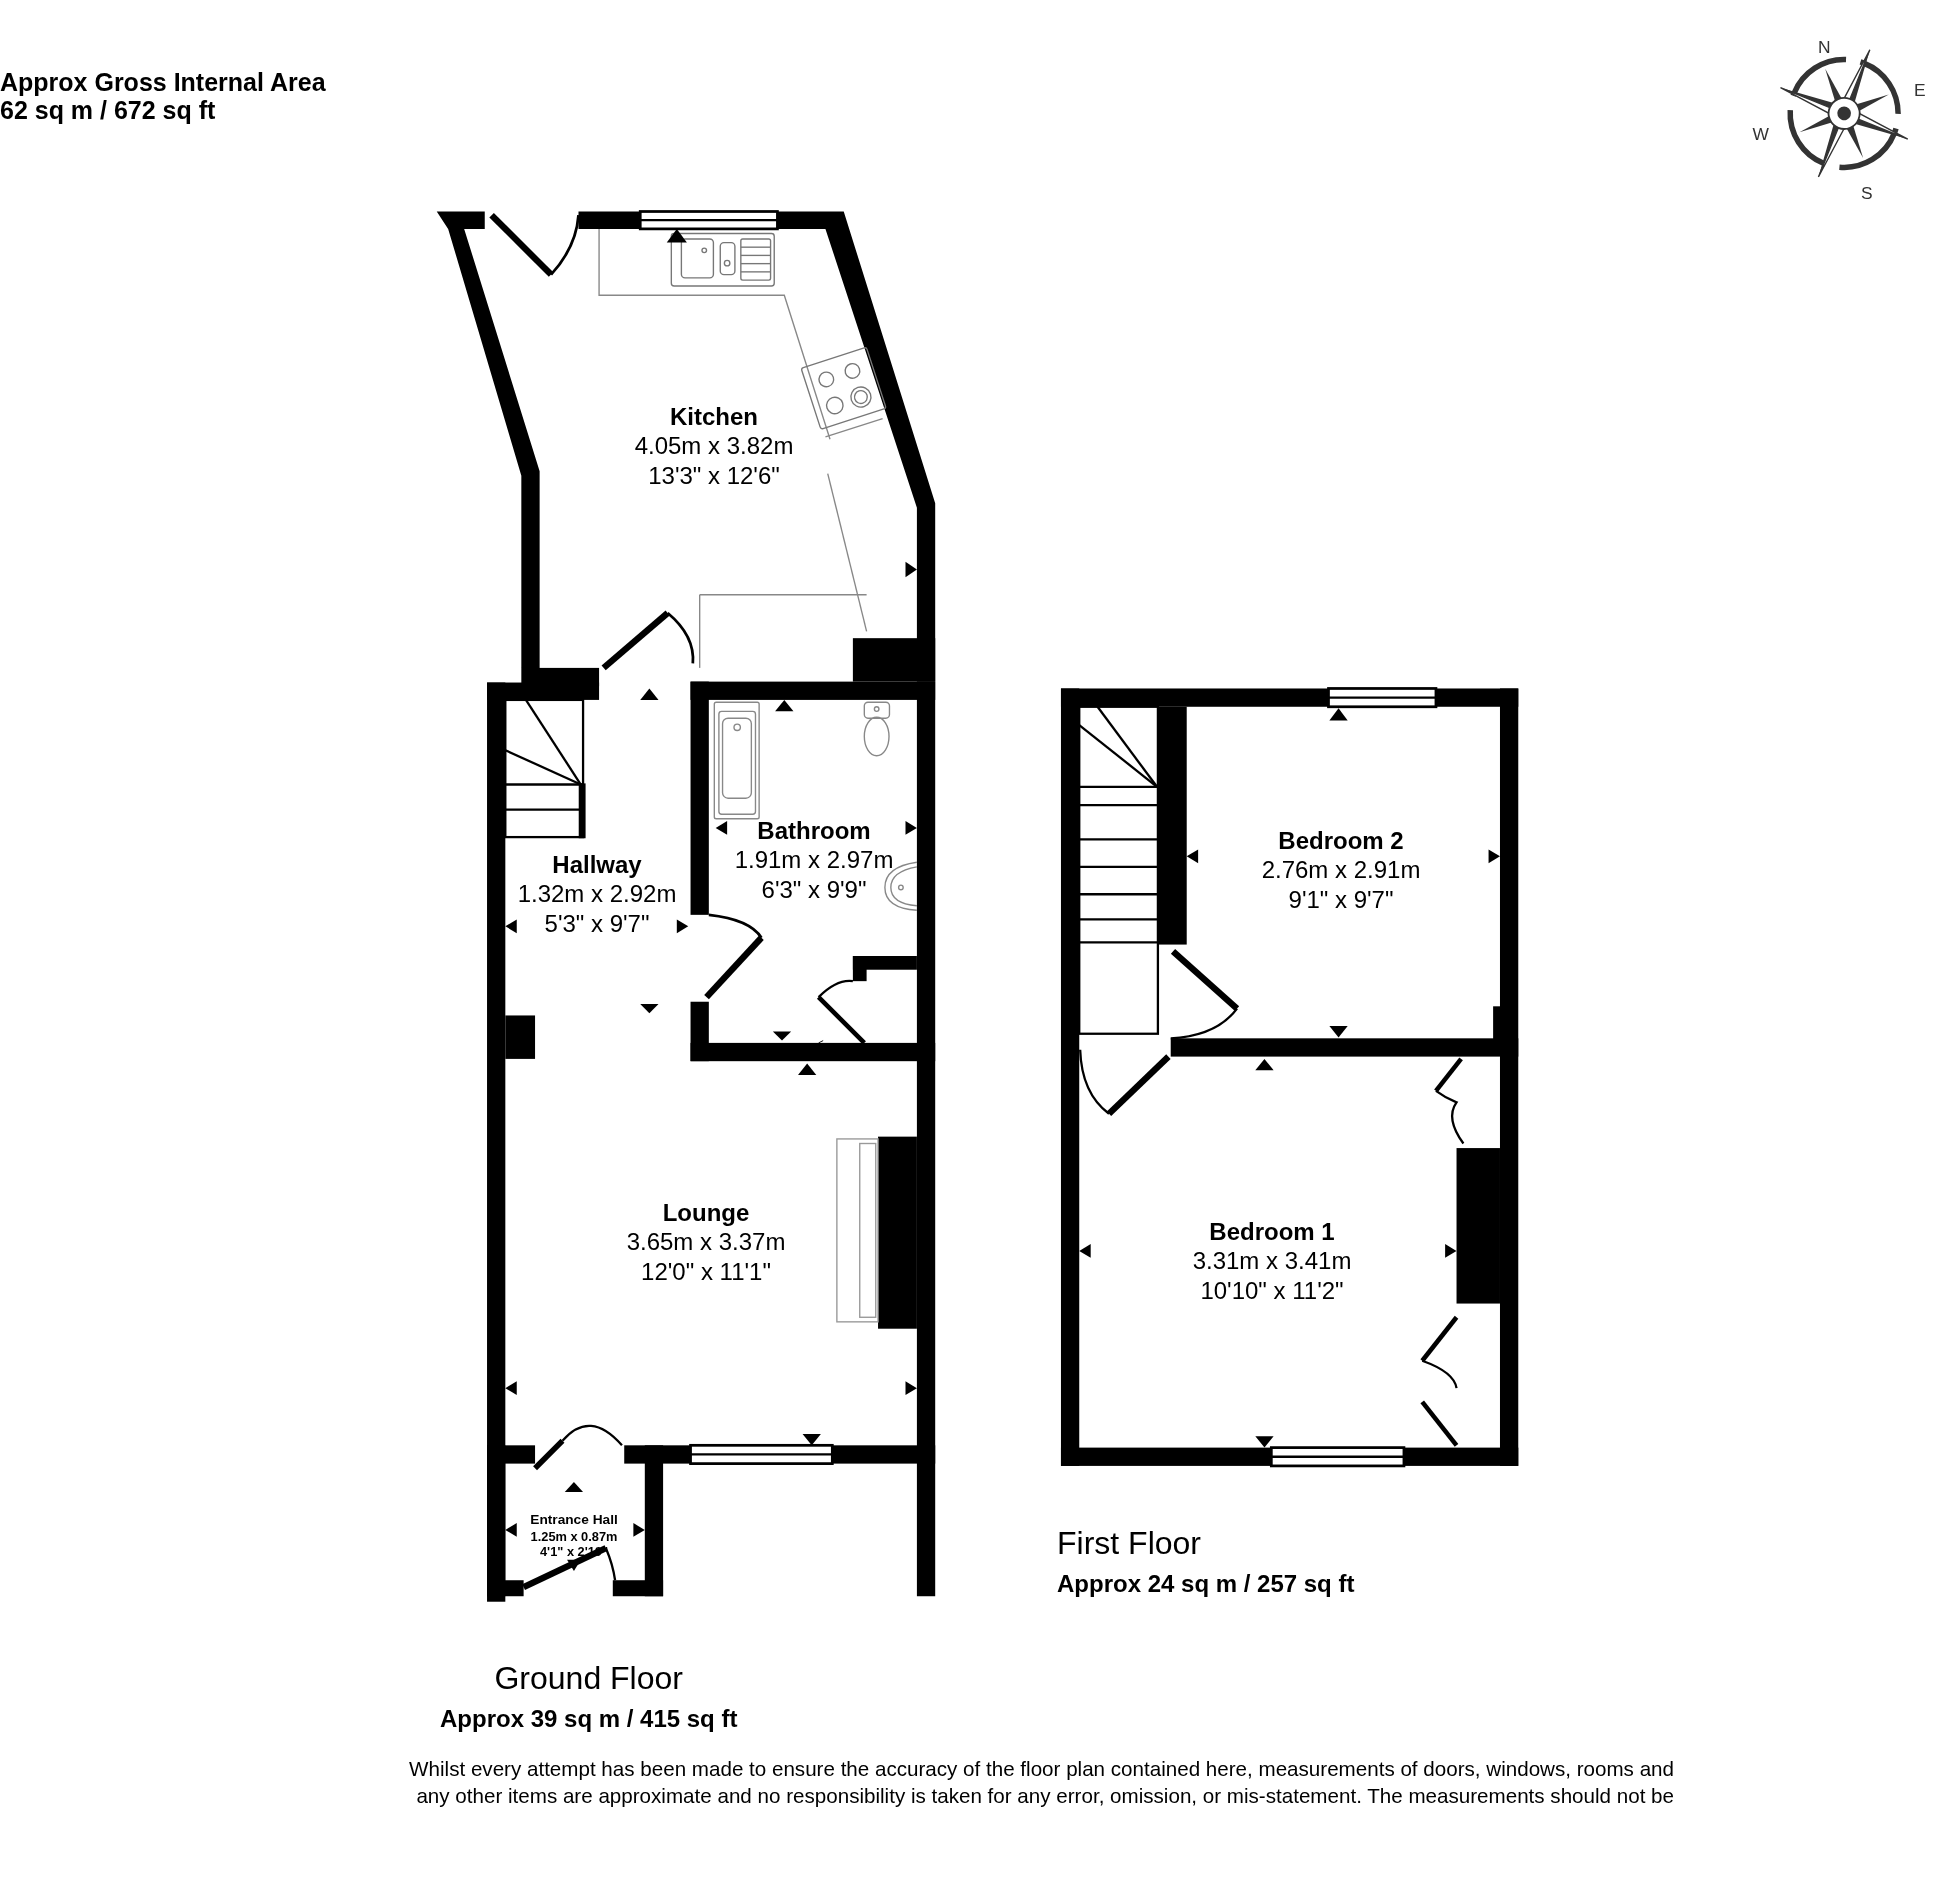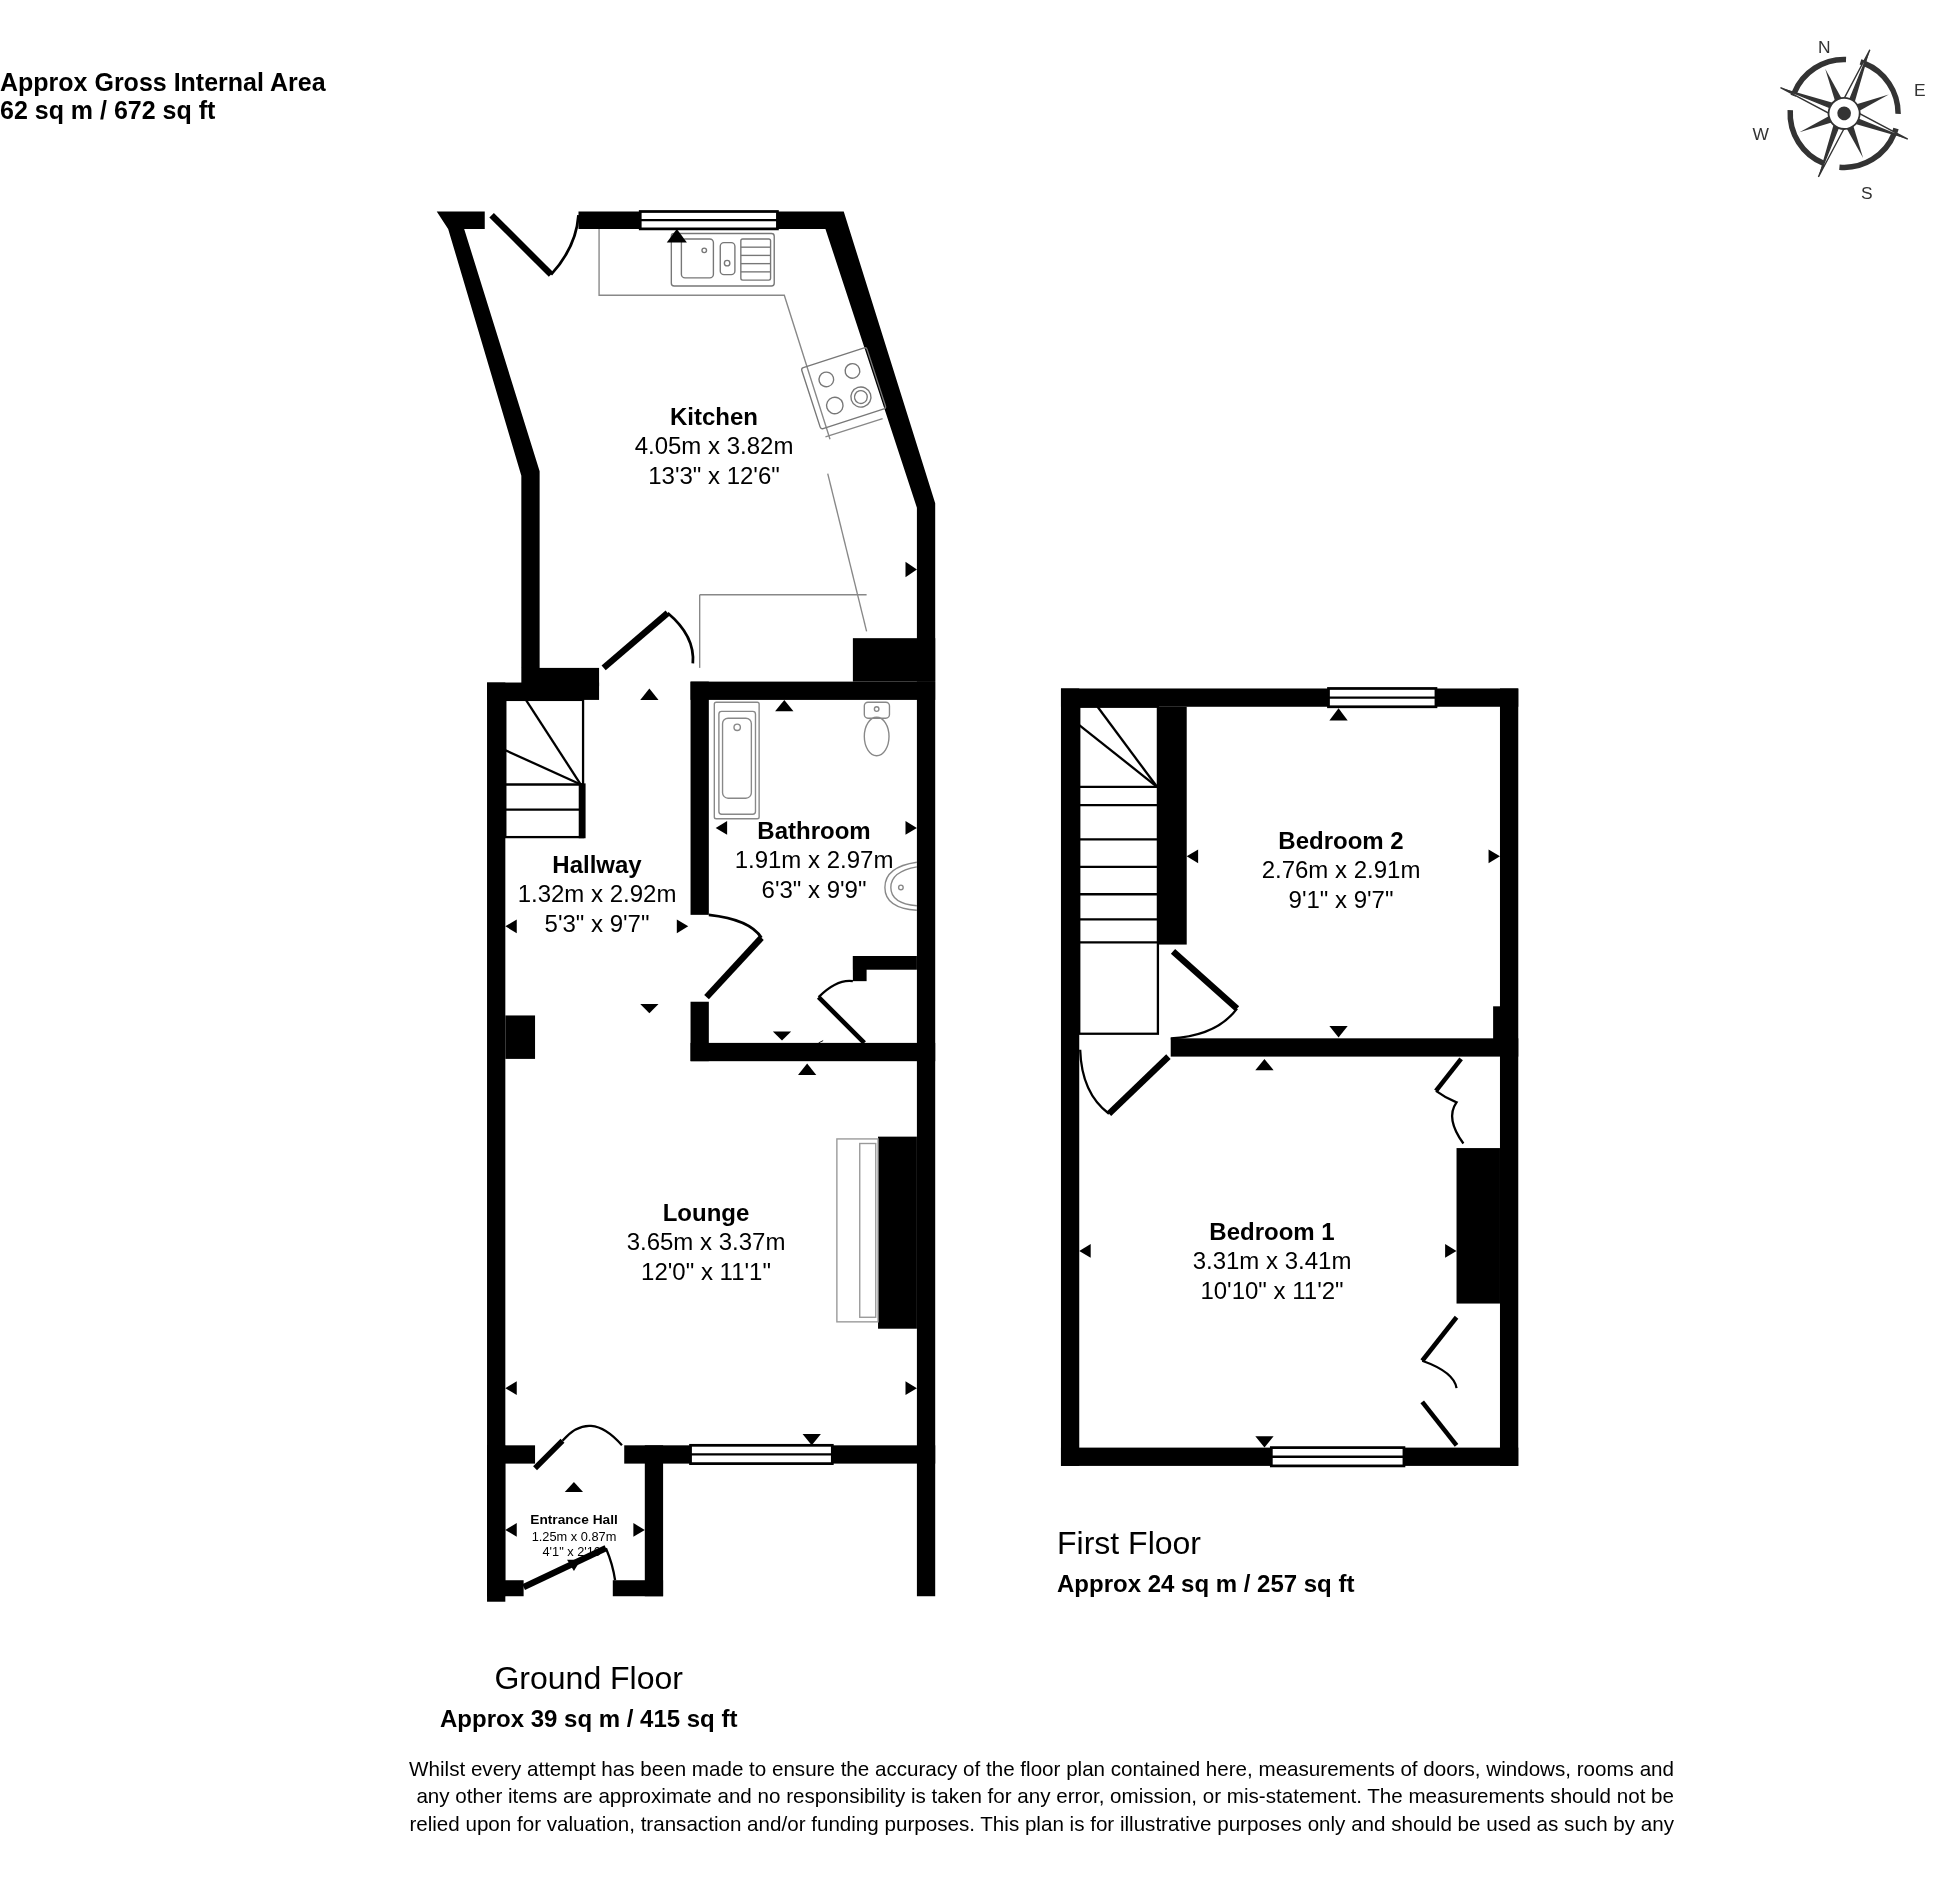--- a/index.html
+++ b/index.html
@@ -6,21 +6,21 @@
   body { width: 1955px; height: 1896px; position: relative; overflow: hidden; font-family: "Liberation Sans", sans-serif; color: #000; }
   .abs { position: absolute; }
   .plan-svg { position: absolute; left: 0; top: 0; }
   .title { left: 0; width: 1955px; top: 68px; font-weight: bold; font-size: 25px; line-height: 28px; }
   .room-label { position: absolute; text-align: center; transform: translateX(-50%); white-space: nowrap; }
   .room-name { font-weight: bold; display: block; }
   .room-dim { display: block; }
   .lg .room-name { font-size: 24px; line-height: 29px; }
   .lg .room-dim { font-size: 24px; line-height: 30px; }
   .sm .room-name { font-size: 13.7px; line-height: 16.5px; margin-top: 20px; }
-  .sm .room-dim { font-size: 12.8px; line-height: 15px; }
+  .sm .room-dim { font-size: 12.8px; line-height: 15px; font-weight: bold; }
   .floor-name { font-size: 32px; line-height: 41px; }
   .floor-area { font-size: 24px; font-weight: bold; line-height: 29px; }
   .disclaimer { left: 284px; width: 1390px; top: 1755px; text-align: right; font-size: 20.6px; line-height: 27.4px; }
   .compass-label { font-size: 17.4px; color: #333; position: absolute; }
 </style>
 </head>
 <body>
 
 <div class="abs title">
   <div>Approx Gross Internal Area</div>
@@ -329,15 +329,14 @@
   <div class="floor-area" style="margin-top:4.6px;">Approx 39 sq m / 415 sq ft</div>
 </div>
 <div class="abs" style="left:1057px; top:1523px;">
   <div class="floor-name">First Floor</div>
   <div class="floor-area" style="margin-top:4.6px;">Approx 24 sq m / 257 sq ft</div>
 </div>
 
 <div class="abs disclaimer">
   <div>Whilst every attempt has been made to ensure the accuracy of the floor plan contained here, measurements of doors, windows, rooms and</div>
   <div>any other items are approximate and no responsibility is taken for any error, omission, or mis-statement. The measurements should not be</div>
-  <div>relied upon for valuation, transaction and/or funding purposes. This plan is for illustrative purposes only and should be used as such by any</div>
 </div>
 
 
 </body></html>

